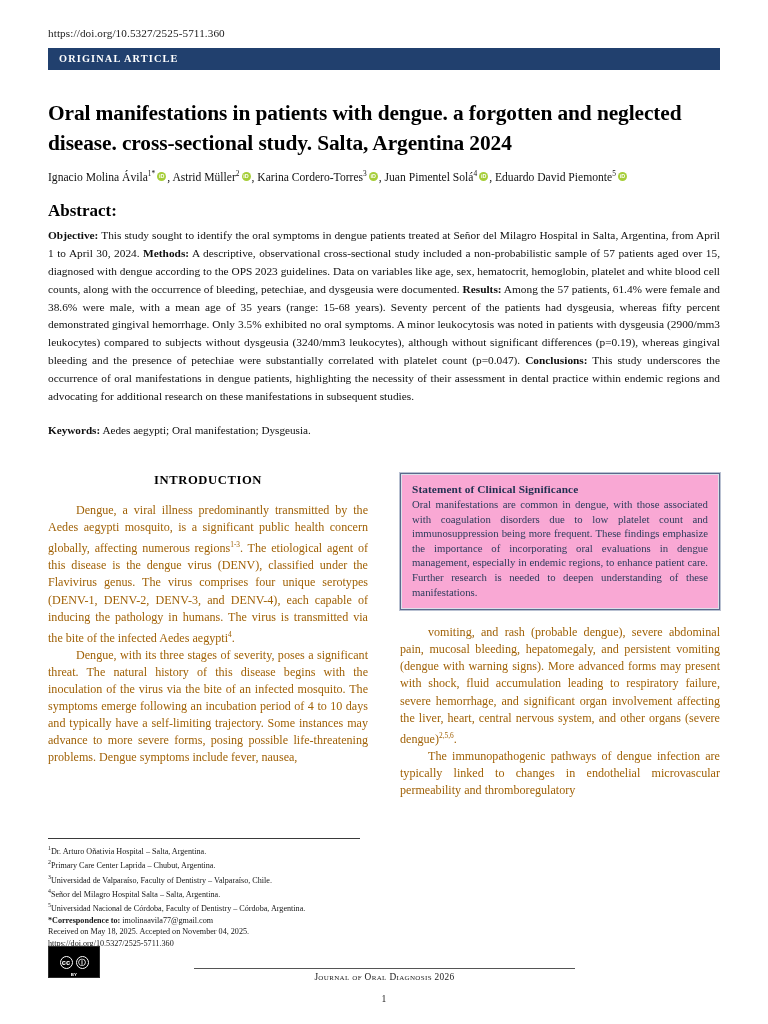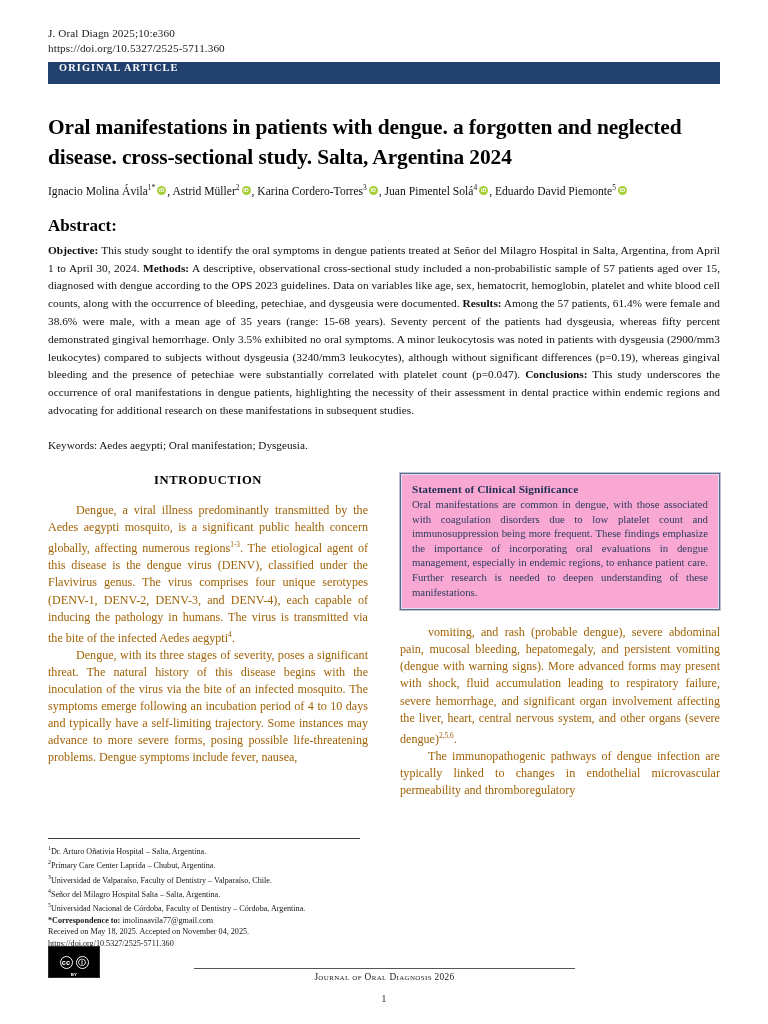--- a/index.html
+++ b/index.html
@@ -35,21 +35,21 @@
     color: #1a1a1a;
     letter-spacing: 0.1px;
   }
   .journal-ref div { white-space: nowrap; }
 
   .banner {
     margin-top: 7px;
     height: 22px;
     background: #21406e;
     display: flex;
-    align-items: flex-start;
+    align-items: center;
     padding-left: 11px;
   }
   .banner-label {
     color: #ffffff;
     font-size: 10.3px;
     font-weight: bold;
     letter-spacing: 1.15px;
   }
 
   
@@ -107,21 +107,21 @@
     color: #0f0f0f;
   }
   .abstract-body b { font-weight: bold; }
 
   .keywords {
     margin-top: 17px;
     font-size: 11.2px;
     line-height: 16px;
     color: #0f0f0f;
   }
-  .keywords b { font-weight: normal; }
+  .keywords b { font-weight: bold; }
 
   
   .columns {
     position: absolute;
     top: 473px;
     left: 48px;
     right: 48px;
     height: 345px;
   }
   .col {
@@ -260,21 +260,20 @@
     color: #222;
   }
 </style>
 </head>
 <body>
 
 <div class="page">
   <div class="inner">
 
     <div class="journal-ref">
-      <div>J. Oral Diagn 2025;10:e360</div>
       <div>https://doi.org/10.5327/2525-5711.360</div>
     </div>
 
     <div class="banner">
       <span class="banner-label">ORIGINAL ARTICLE</span>
     </div>
 
     <div class="title">Oral manifestations in patients with dengue. a forgotten and neglected disease. cross-sectional study. Salta, Argentina 2024</div>
 
     <div class="authors">

